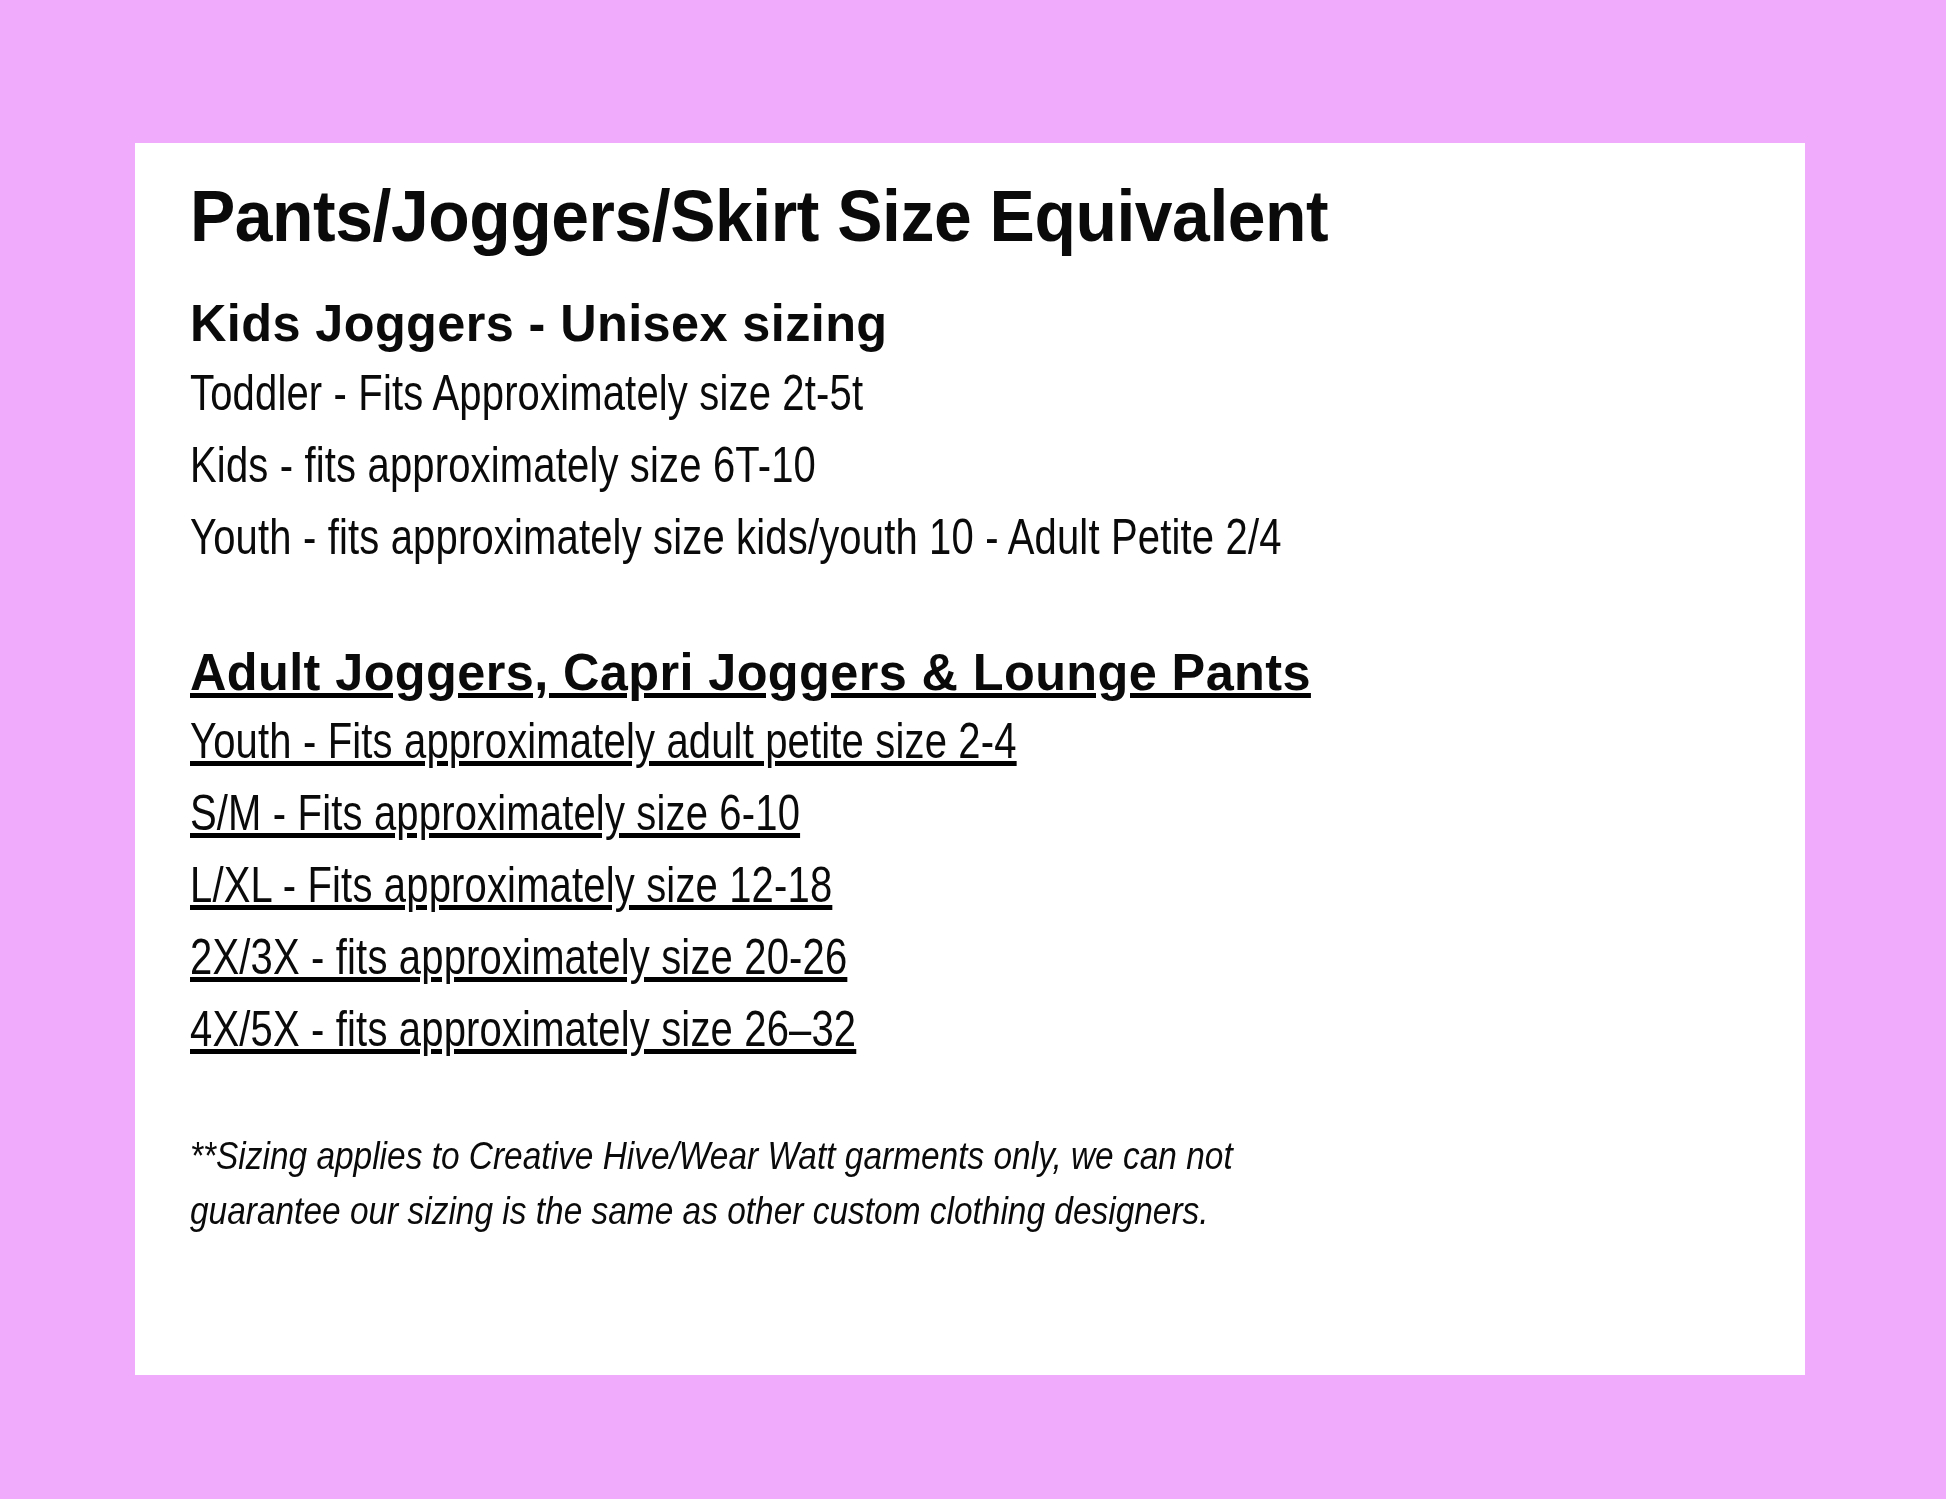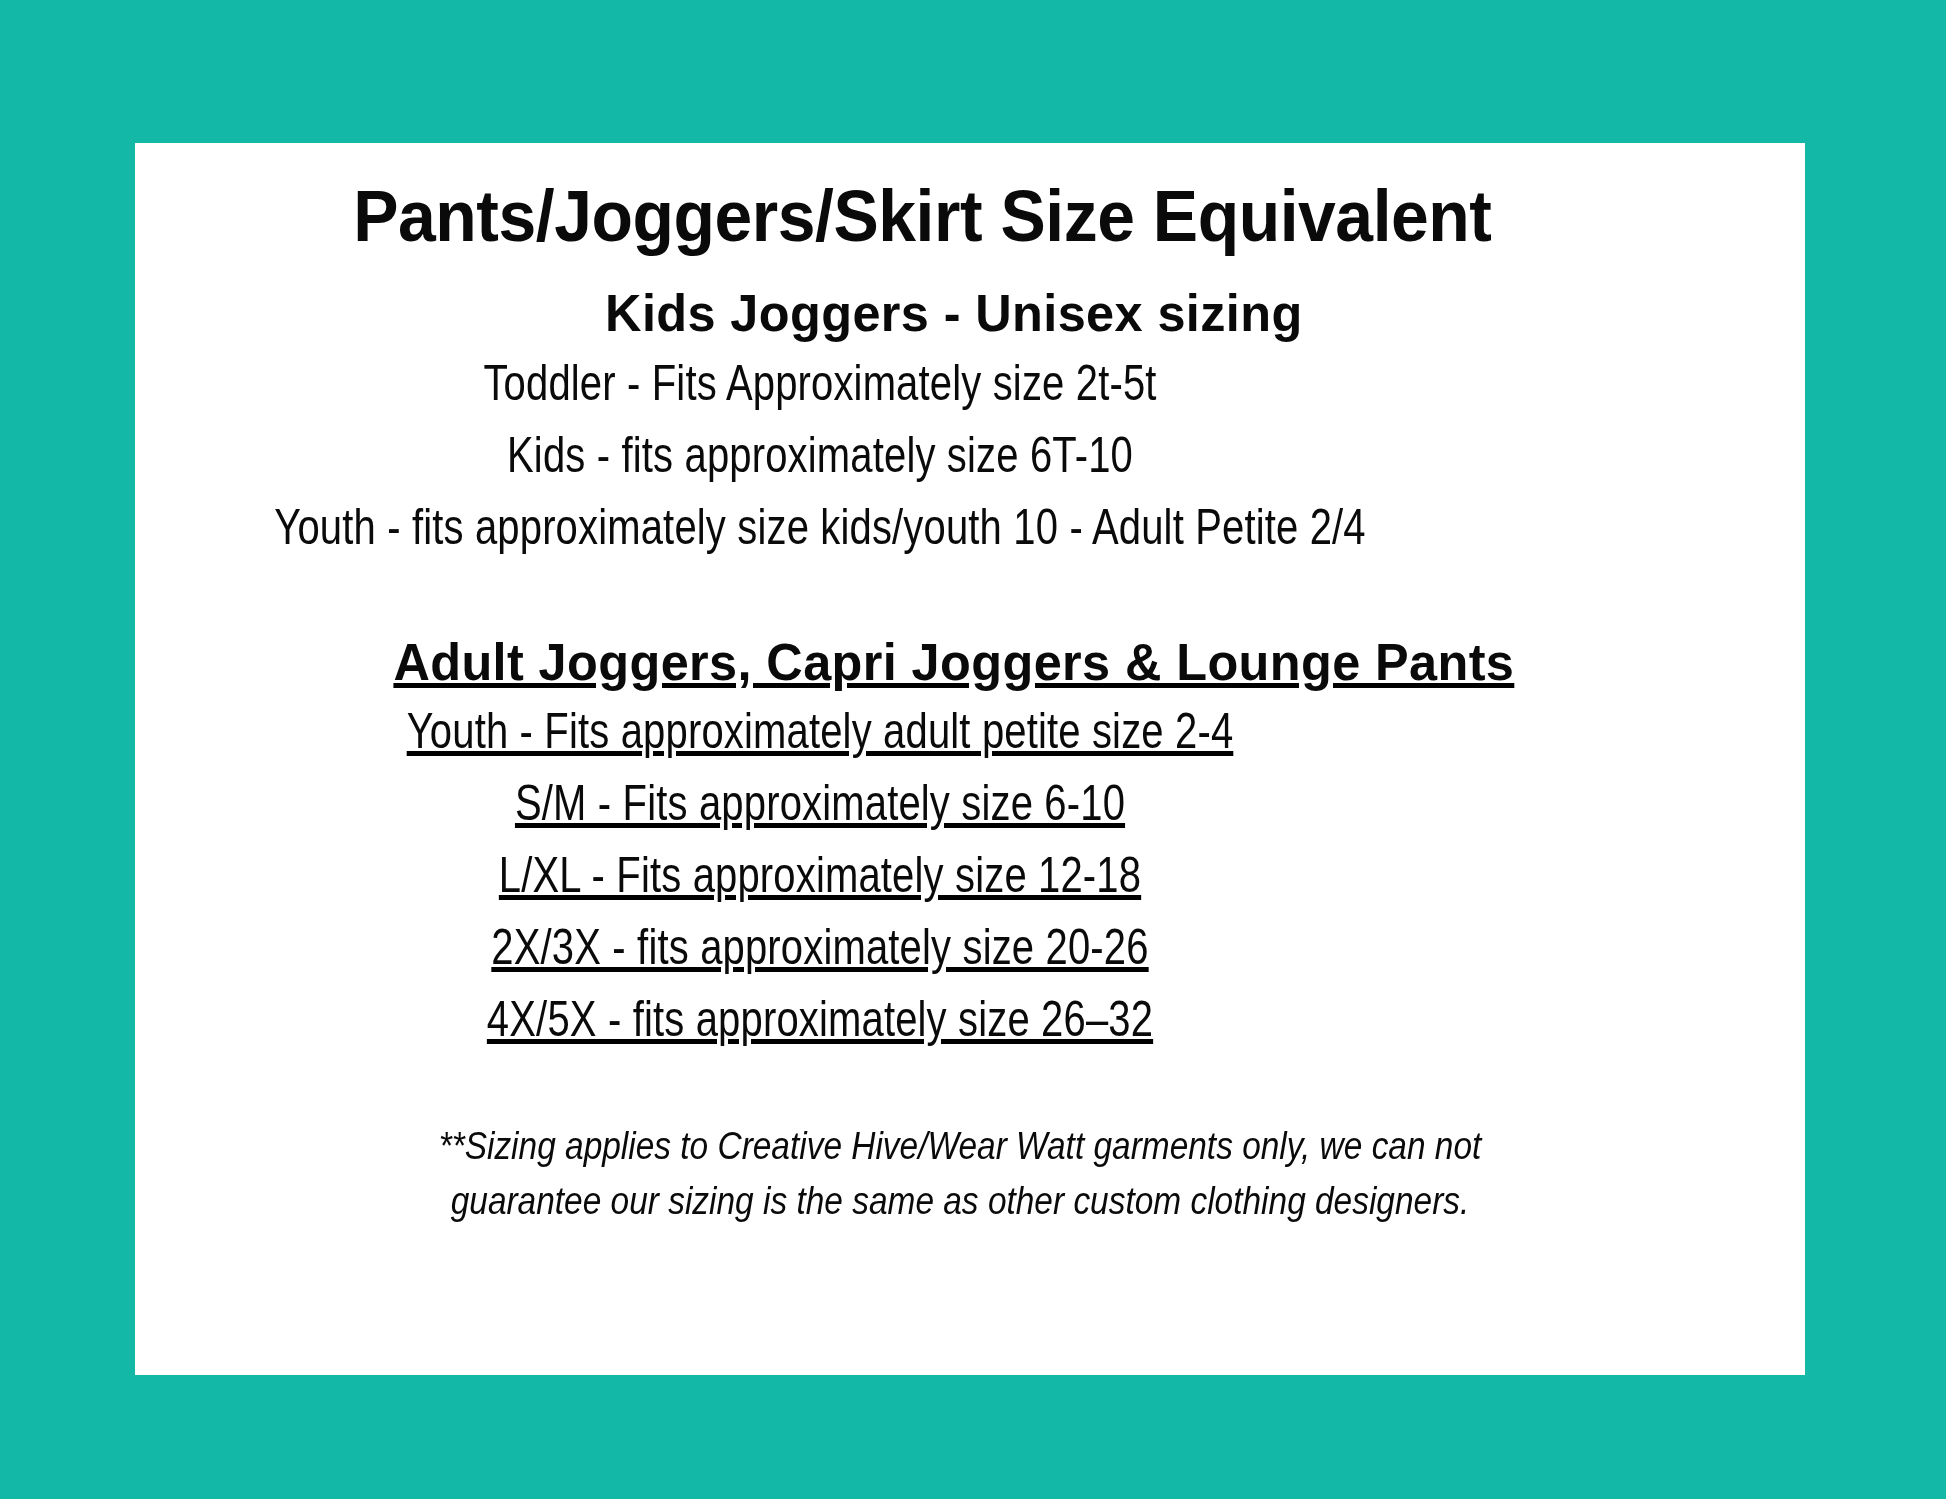--- a/index.html
+++ b/index.html
@@ -11,22 +11,21 @@
     height: 1499px;
     background: #0a0a0a;
     font-family: "Liberation Sans", sans-serif;
     overflow: hidden;
   }
 
   #page {
     position: relative;
     width: 1946px;
     height: 1499px;
-    background: #14b8a6;
-    text-align: center;
+    background: #f0abfc;
   }
 
   #card {
     position: absolute;
     left: 135px;
     top: 143px;
     width: 1670px;
     height: 1232px;
     background: #ffffff;
     box-sizing: border-box;
@@ -51,21 +50,21 @@
     color: #0a0a0a;
     transform: scaleX(0.93);
     transform-origin: left center;
     white-space: nowrap;
     margin: 0;
     padding-top: 36px;
   }
 
   
   .section {
-    margin-top: 34px;
+    margin-top: 44px;
   }
   .section.second {
     margin-top: 72px;
     text-decoration: underline;
   }
 
   .section-heading {
     font-family: "Liberation Sans", sans-serif;
     font-weight: bold;
     font-size: 52px;

